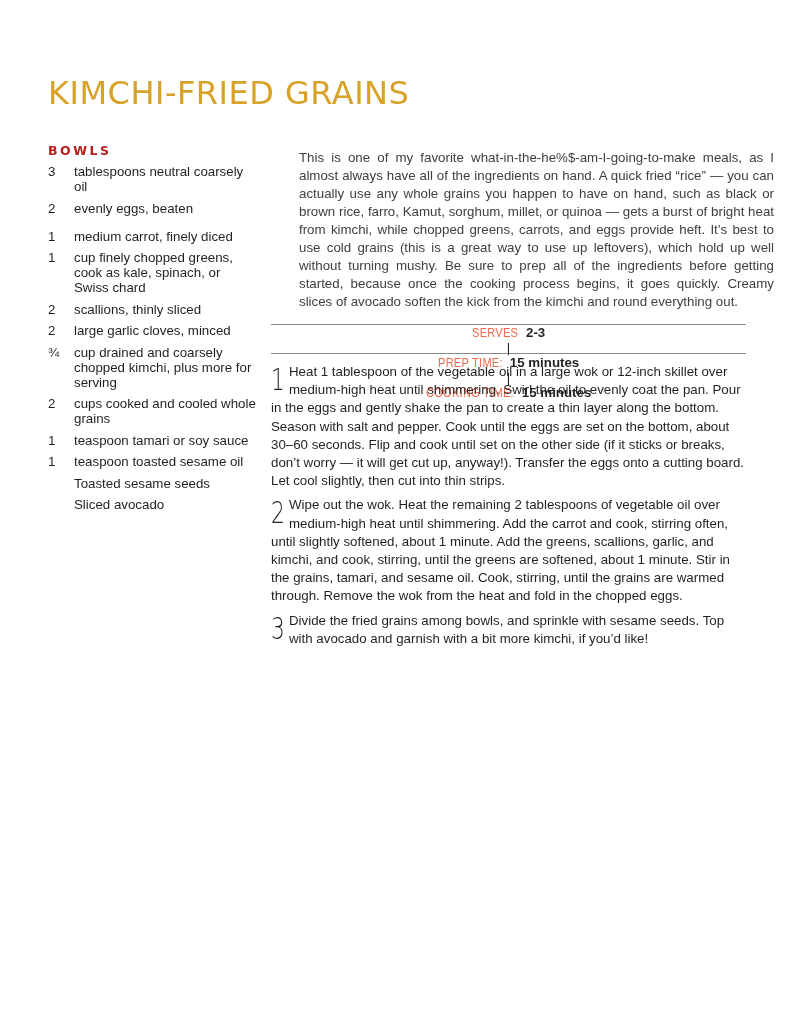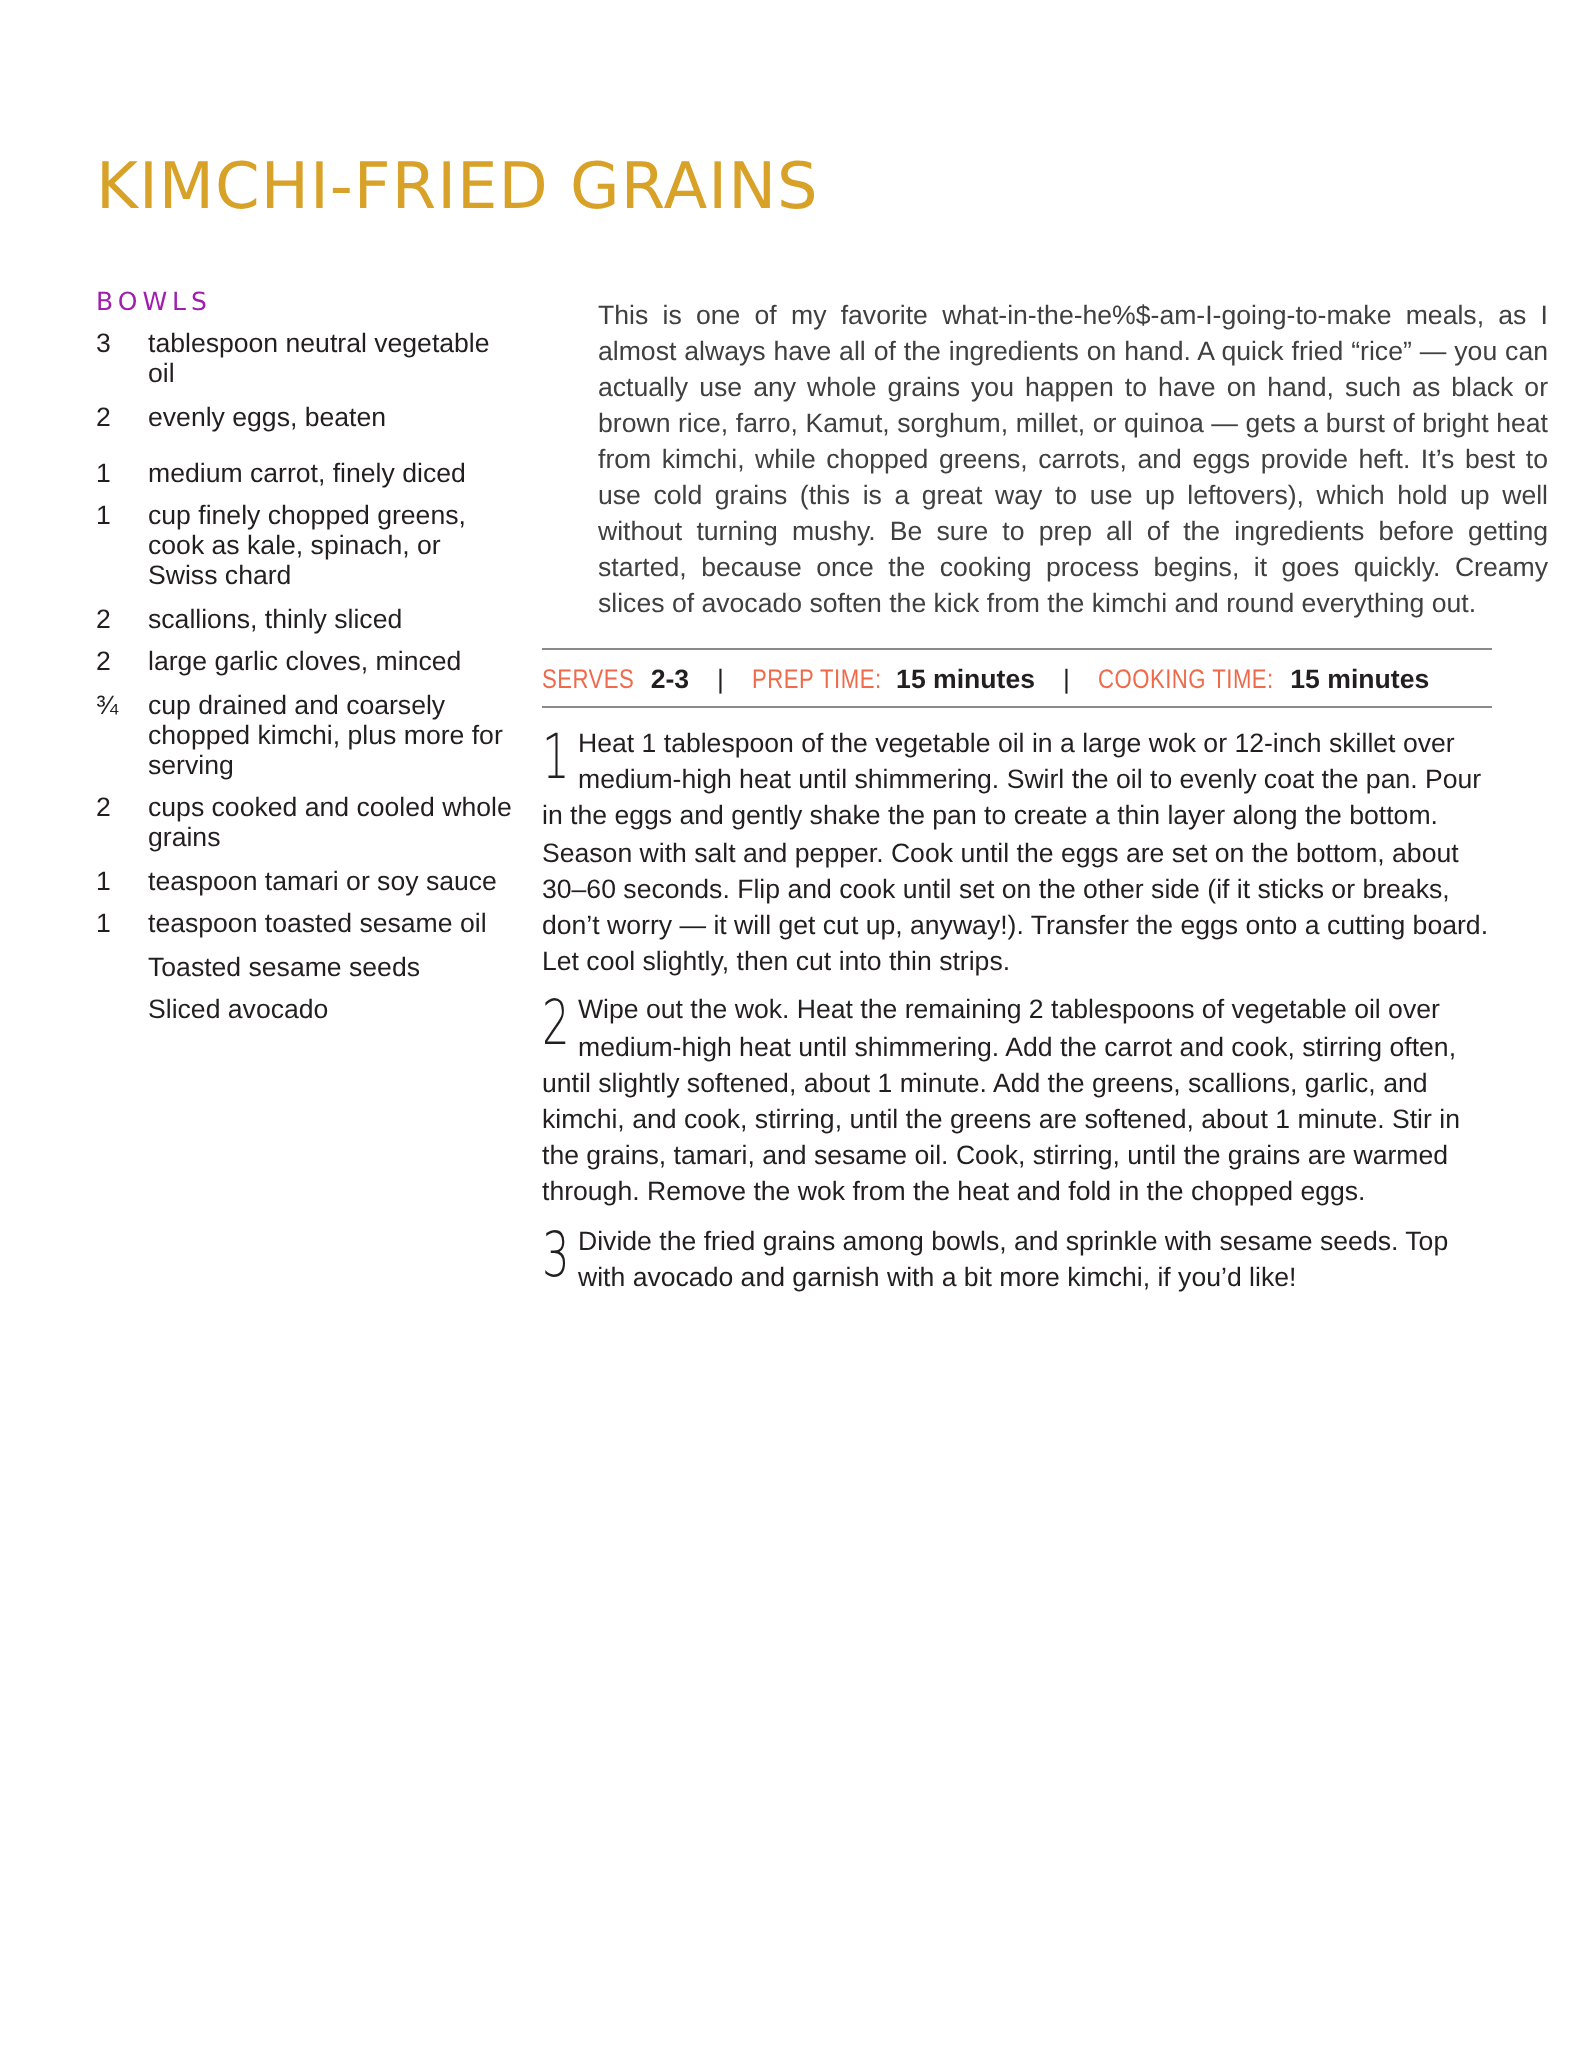--- a/index.html
+++ b/index.html
@@ -28,25 +28,25 @@
       white-space: nowrap;
     }
     .ingredients {
       position: absolute;
       left: 48px;
       top: 143px;
       width: 210px;
     }
     .ing-heading {
       font-family: "DejaVu Sans", sans-serif;
-      font-weight: normal;
+      font-weight: bold;
       font-size: 12.5px;
       letter-spacing: 2.5px;
       margin: 0 0 6px 0;
-      color: #a21caf;
+      color: #b91c1c;
     }
     .ing-list {
       list-style: none;
       margin: 0;
       padding: 0;
     }
     .ing-item {
       display: flex;
       font-size: 13.3px;
       line-height: 15px;
@@ -76,20 +76,21 @@
       left: 271px;
       top: 324px;
       width: 475px;
       height: 28px;
       border-top: 1.5px solid #8a8a8a;
       border-bottom: 1.5px solid #8a8a8a;
       display: flex;
       align-items: center;
       font-size: 13.3px;
       white-space: nowrap;
+      flex-direction: column;
     }
     .meta-label {
       font-family: "Liberation Sans", sans-serif;
       font-stretch: condensed;
       transform: scaleX(0.82);
       transform-origin: left center;
       display: inline-block;
       color: #ef6a4a;
       font-size: 13.5px;
       letter-spacing: 0.3px;
@@ -136,21 +137,21 @@
 </head>
 <body>
 
 <h1 class="title">KIMCHI-FRIED GRAINS</h1>
 
 <div class="ingredients">
   <h2 class="ing-heading">BOWLS</h2>
   <ul class="ing-list">
     <li class="ing-item">
         <span class="ing-qty">3</span>
-        <span class="ing-text">tablespoon neutral vegetable oil</span>
+        <span class="ing-text">tablespoons neutral coarsely oil</span>
       </li>
     <li class="ing-item">
         <span class="ing-qty">2</span>
         <span class="ing-text">evenly eggs, beaten</span>
       </li>
     <li class="ing-item">
         <span class="ing-qty"></span>
       </li>
     <li class="ing-item">
         <span class="ing-qty">1</span>

